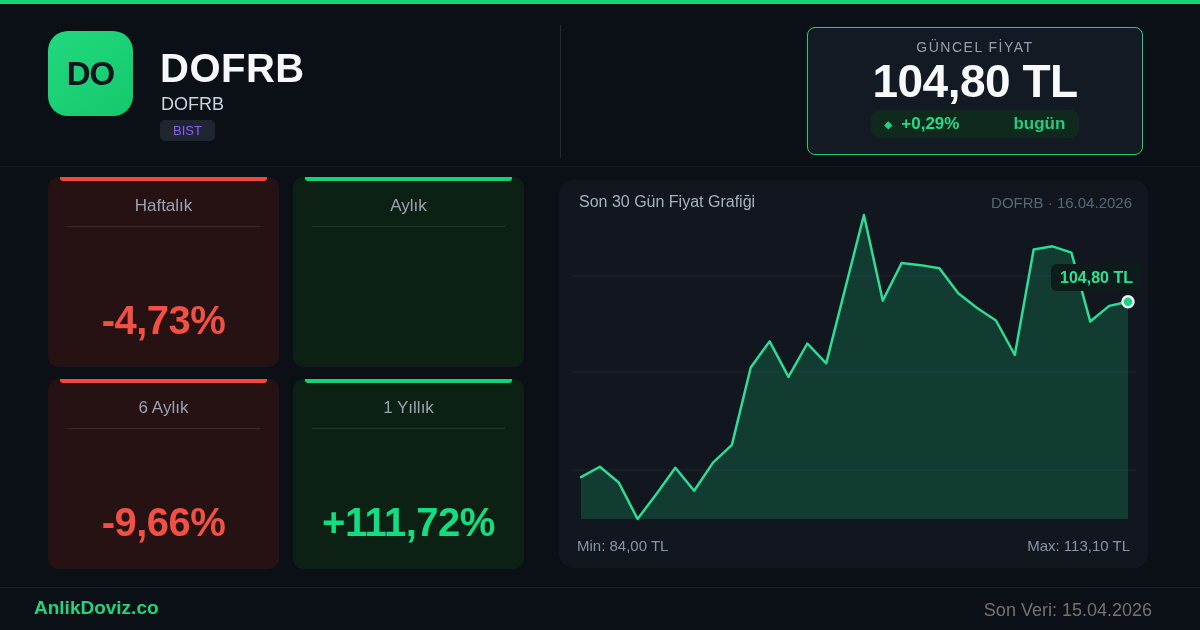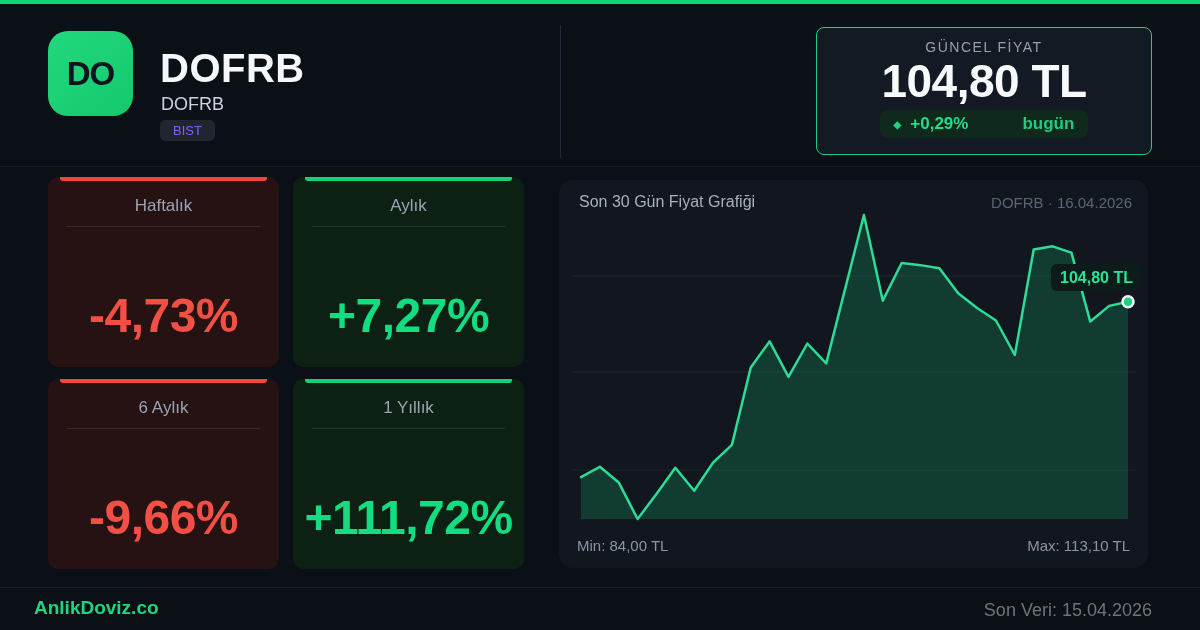--- a/index.html
+++ b/index.html
@@ -20,21 +20,21 @@
   .h-title { position:absolute; left:160px; top:46px; font-size:40px; font-weight:700; color:#f5f7fa; letter-spacing:.5px; }
   .h-sub   { position:absolute; left:161px; top:94px; font-size:18px; color:#ccd3dd; }
   .h-badge {
     position:absolute; left:160px; top:120px; padding:3px 13px;
     background:#20262f; color:#8b5cf6; font-size:13px; border-radius:5px;
   }
   .v-div { position:absolute; left:560px; top:25px; width:1px; height:133px; background:#232a37; }
   .h-rule { position:absolute; left:0; top:166px; width:1200px; height:1px; background:#151b26; }
 
   .price-box {
-    position:absolute; right:48px; top:27px; width:336px; height:128px;
+    position:absolute; right:57px; top:27px; width:336px; height:128px;
     background:#141a24; border:1.5px solid #19cf7c; border-radius:8px; text-align:center;
   }
   .pb-label { margin-top:11px; font-size:14px; letter-spacing:1.5px; color:#97a0af; }
   .pb-price { margin-top:2px; font-size:46px; font-weight:700; color:#f7f9fb; letter-spacing:-.5px; line-height:1.05; }
   .pb-pill {
     display:inline-flex; align-items:center; gap:9px; margin-top:5px;
     background:#10291d; border-radius:8px; padding:4px 14px;
     font-size:17px; font-weight:700; color:#25dc8c;
   }
   .pb-pill .diamond { font-size:10px; color:#1fd381; }
@@ -46,21 +46,21 @@
     display:grid; grid-template-columns:231px 231px; grid-auto-rows:190px; gap:12px 14px;
   }
   .card { position:relative; border-radius:10px; overflow:hidden; }
   .card::before { content:""; position:absolute; left:12px; right:12px; top:0; height:4px; border-radius:0 0 3px 3px; }
   .card.neg { background:#261113; }
   .card.pos { background:#0d2014; }
   .card.neg::before { background:#f1483b; }
   .card.pos::before { background:#12d176; }
   .card-title { margin-top:19px; text-align:center; font-size:17px; color:#9aa3b1; }
   .card-sep { width:calc(100% - 38px); margin:10px auto 0; border-top:1px solid rgba(255,255,255,.10); }
-  .card-value { position:absolute; bottom:24px; left:0; width:100%; text-align:center; font-size:48px; font-weight:700; letter-spacing:-.5px;margin-top:42px; }
+  .card-value { position:absolute; bottom:24px; left:0; width:100%; text-align:center; font-size:40px; font-weight:700; letter-spacing:-.5px;margin-top:42px; }
   .card.neg .card-value { color:#f25044; }
   .card.pos .card-value { color:#14dc81; }
 
   
   .panel {
     position:absolute; left:559px; top:180px; width:589px; height:388px;
     background:#11161f; border-radius:14px;
   }
   .panel-title { position:absolute; left:20px; top:13px; font-size:16px; color:#a9b1bd; }
   .panel-meta  { position:absolute; right:16px; top:14px; font-size:15px; color:#5c6574;margin-left:17px; }
@@ -107,21 +107,20 @@
 <main>
   <section class="stats">
     <article class="card neg">
       <div class="card-title">Haftalık</div>
       <div class="card-sep"></div>
       <div class="card-value">-4,73%</div>
     </article>
     <article class="card pos">
       <div class="card-title">Aylık</div>
       <div class="card-sep"></div>
-      <div class="card-value">+7,27%</div>
     </article>
     <article class="card neg">
       <div class="card-title">6 Aylık</div>
       <div class="card-sep"></div>
       <div class="card-value">-9,66%</div>
     </article>
     <article class="card pos">
       <div class="card-title">1 Yıllık</div>
       <div class="card-sep"></div>
       <div class="card-value">+111,72%</div>

